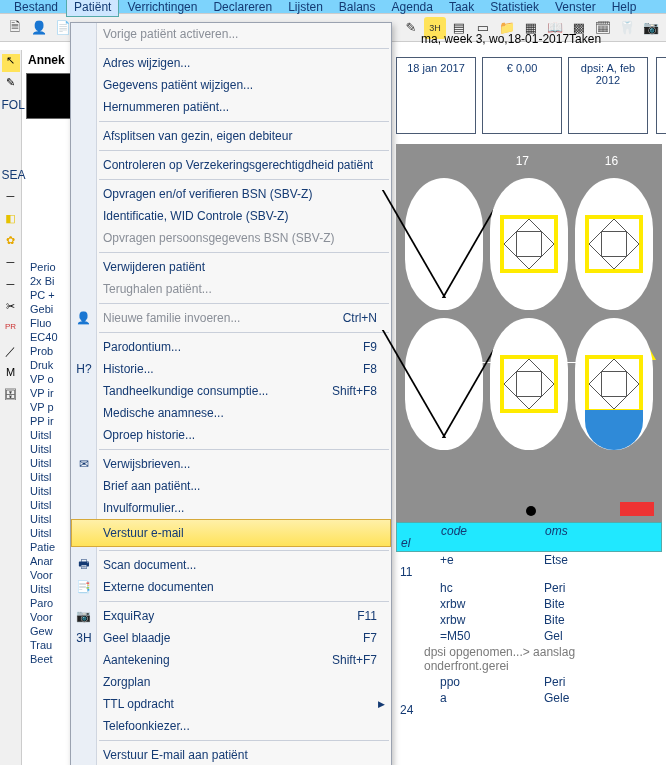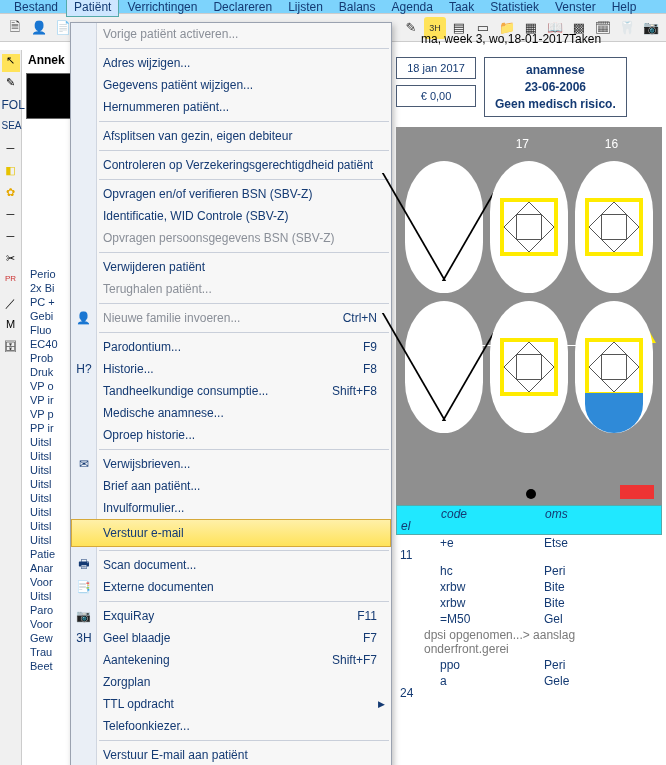--- a/index.html
+++ b/index.html
@@ -17,40 +17,40 @@
 .toolbar .right { margin-left: auto; display:flex; align-items:center; gap:2px;}
 
 
 .leftstrip { position:absolute; left:0; top:50px; width:22px; bottom:0; background:#f0f0f0; border-right:1px solid #ccc; display:flex; flex-direction:column; align-items:center; gap:4px; padding-top:4px;}
 .leftstrip .ic { width:18px; height:18px; font-size:11px; text-align:center; }
 
 
 .leftpanel { position:absolute; left:24px; top:51px; width:50px; }
 .leftpanel .annek { font-weight:bold; padding:2px 4px; }
 .leftpanel .blackbox { width:46px; height:46px; background:#000; margin:4px 0 4px 2px; border:1px solid #666;}
-.histlist { position:absolute; left:26px; top:267px; width:58px; }
+.histlist { position:absolute; left:26px; top:260px; width:58px; }
 .histlist div { font-size:11px; color:#143a73; padding:1px 0 1px 4px; white-space:nowrap; overflow:hidden; }
 
 
 .dropdown { position:absolute; left:70px; top:22px; width:322px; background:#f7f7f7; border:1px solid #9aa2b0; box-shadow:2px 3px 6px rgba(0,0,0,0.25);}
 .dropdown .iconcol { position:absolute; left:0; top:0; bottom:0; width:26px; background:#eaeff6; border-right:1px solid #d0d6e0;}
 .dropdown ul { list-style:none; position:relative; }
 .dropdown li { height:22px; display:flex; align-items:center; padding-left:32px; padding-right:10px; color:#143a73; cursor:default; position:relative;}
 .dropdown li.disabled { color:#8a8f98; }
 .dropdown li.sep { height:1px; padding:0; margin:3px 2px 3px 28px; background:#c9cfda; }
 .dropdown li .shortcut { position:absolute; right:14px; color:#143a73; }
 .dropdown li .arrow { position:absolute; right:6px; font-size:9px; color:#143a73;}
 .dropdown li.highlight { background:linear-gradient(#fff0a8,#ffe35a); border:1px solid #d6a93a; height:28px; margin:0; padding-left:31px;}
 .dropdown li .micon { position:absolute; left:4px; width:18px; text-align:center; font-size:12px;}
 
 
 .rightarea { position:absolute; left:392px; top:51px; right:0; bottom:0; }
 
 .infocards { display:flex; gap:8px; padding:6px 4px; }
-.cardcol { display:flex; flex-direction:column; gap:6px; }
+.cardcol { display:flex; gap:6px; }
 .card { border:1px solid #4a5a73; background:#fff; padding:4px 10px; text-align:center; font-size:11px; color:#143a73; min-width:80px;}
 .card.big { min-width:130px; line-height:1.4;font-weight:bold; }
 
 .odontogram { background:#8f8f8f; margin:4px 4px 0 4px; height:378px; position:relative; padding:10px 0 4px 0;}
 .odontogram .nums { display:flex; justify-content:space-around; color:#fff; font-size:14px; padding:0 6px 6px 6px;}
 .toothrow { display:flex; justify-content:space-around; padding:4px 6px; }
 .tslot { width:78px; height:132px; position:relative; }
 .tslot .xout { width:100%; height:100%; background:#fff; border-radius:46px/60px; position:relative;}
 .tslot .xout::before, .tslot .xout::after { content:""; position:absolute; left:8px; right:8px; top:12px; bottom:12px; }
 .tslot .xout::before { border-left:2px solid #000; transform:skewX(30deg);}
@@ -118,21 +118,21 @@
   <span class="breadcrumb-txt">ma, week 3,  wo,</span>
   <span class="datebox">18-01-2017</span>
   <span class="taken">Taken</span>
   <span class="pinkbox"></span>
 </div>
 
 <div class="leftstrip">
   <div class="ic" style="background:#ffe35a;">↖</div>
   <div class="ic">✎</div>
   <div class="ic" style="font-size:12px;color:#143a73;">FOL</div>
-  <div class="ic" style="font-size:10px;color:#143a73;">SEA</div>
+  <div class="ic" style="font-size:12px;color:#143a73;margin-top:48px;">SEA</div>
   <div class="ic">─</div>
   <div class="ic" style="color:#e6c200;">◧</div>
   <div class="ic" style="color:#e6a800;">✿</div>
   <div class="ic">─</div>
   <div class="ic">─</div>
   <div class="ic">✂</div>
   <div class="ic" style="font-size:8px;color:#c33;">PR</div>
   <div class="ic">／</div>
   <div class="ic">М</div>
   <div class="ic">🗄</div>
@@ -295,20 +295,21 @@
         <span>Verstuur E-mail aan patiënt</span>
       </li>
     </ul>
 </div>
 
 <div class="rightarea">
   <div class="infocards">
     <div class="cardcol">
       <div class="card">18 jan 2017</div>
       <div class="card">€ 0,00</div>
+      <div class="card">dpsi: A, feb 2012</div>
     </div>
     <div class="card big">
       <div>anamnese</div>
       <div>23-06-2006</div>
       <div>Geen medisch risico.</div>
     </div>
   </div>
 
   <div class="odontogram">
     <div class="nums">

